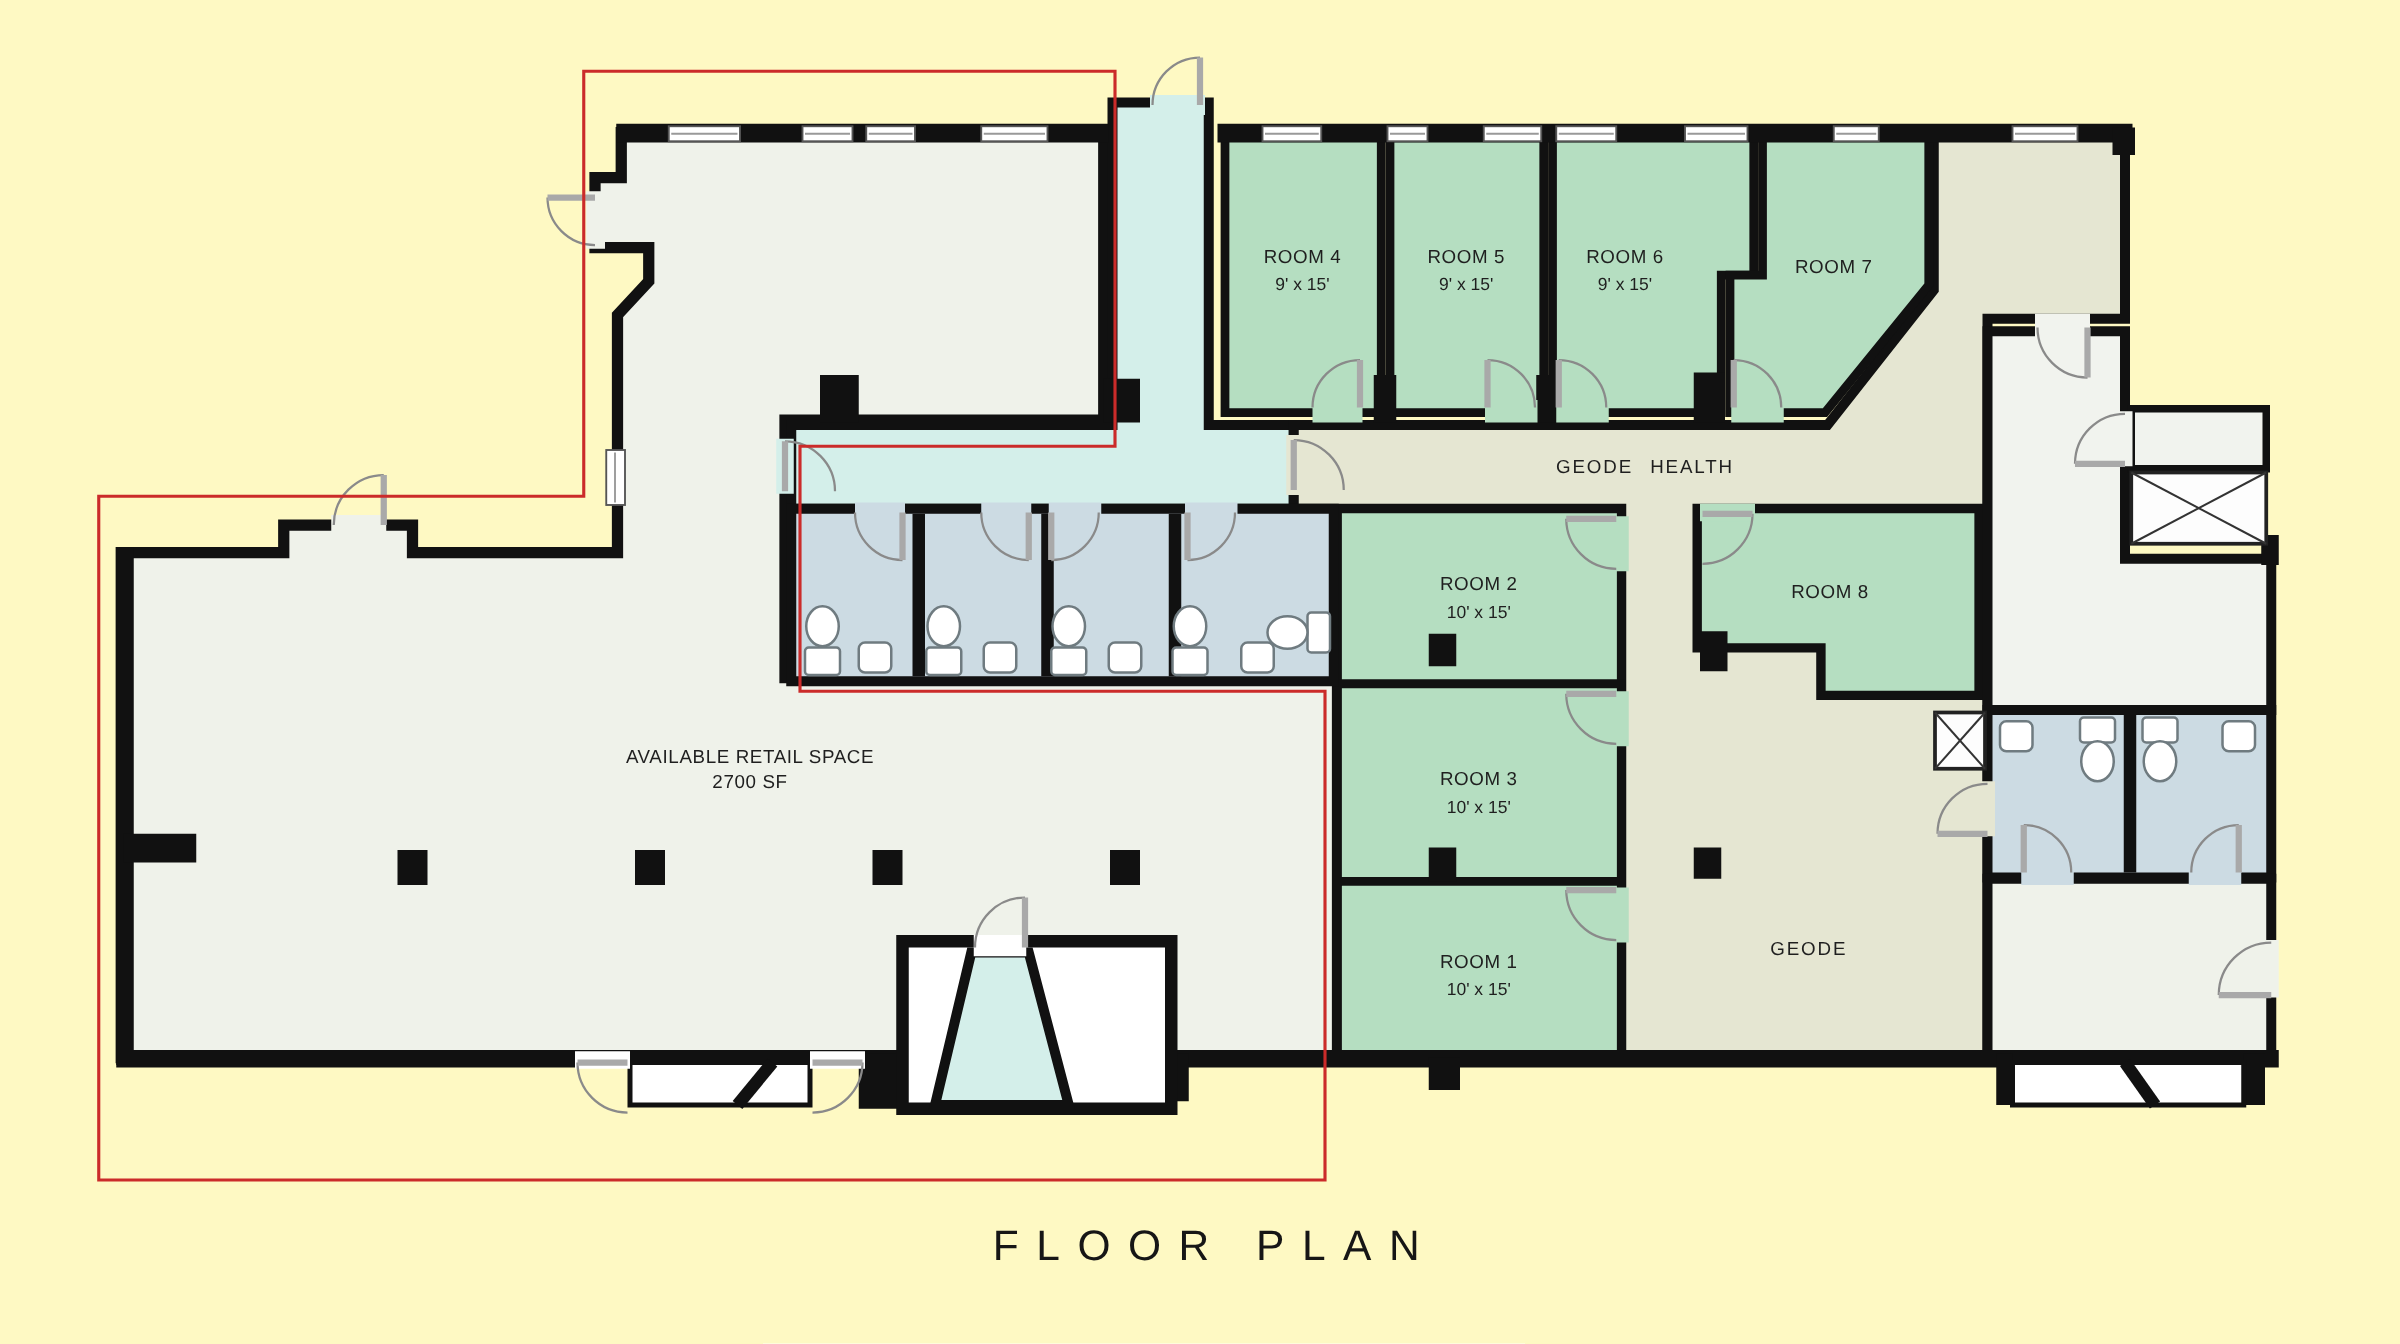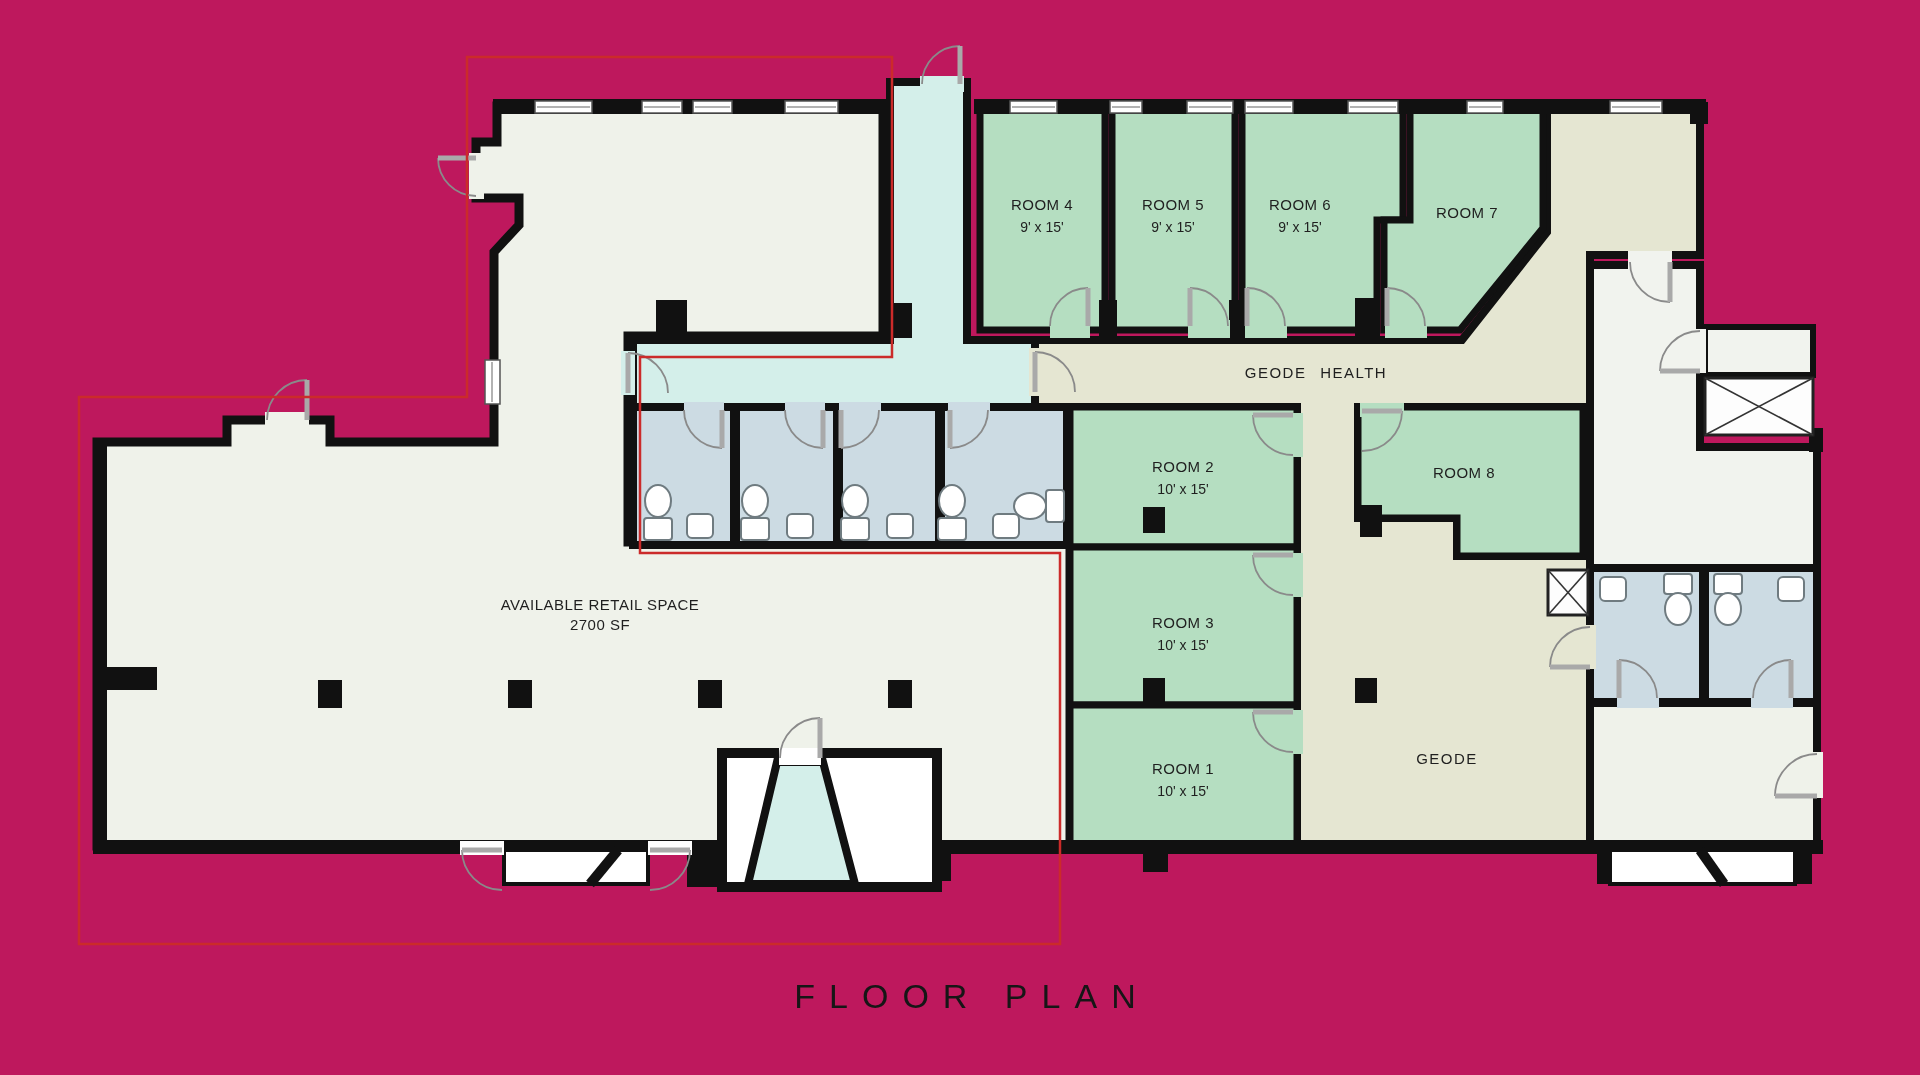--- a/index.html
+++ b/index.html
@@ -1,17 +1,17 @@
 <!DOCTYPE html>
 <html style="--c-wall: #111111; --c-red: #cb2b2a; --c-green: #b5dec1; --c-cyan: #d4efea; --c-beige: #e5e6d2; --c-blue: #ccdbe3; --c-ivory: #eff2ea; --c-white_room: #f1f3ee; --c-door: #8a8a8a; --c-text: #1f1f1f;"><head>
 <meta charset="utf-8">
 <style>
   html,body{margin:0;padding:0;background:#fff;}
   body{font-family:"Liberation Sans",sans-serif;}
-  .stage{width:1920px;height:1075px;position:relative;background:#be185d;}
+  .stage{width:1920px;height:1075px;position:relative;background:#fef9c3;}
   svg{display:block;}
   .wall{stroke:var(--c-wall);stroke-linejoin:miter;}
   .retail{fill:var(--c-ivory);}
   .green{fill:var(--c-green);}
   .cyan{fill:var(--c-cyan);}
   .beige{fill:var(--c-beige);}
   .blue{fill:var(--c-blue);}
   .whiteroom{fill:var(--c-white_room);}
   .patch{stroke:none;}
   .door-arc{fill:none;stroke:var(--c-door);stroke-width:1.8;}

